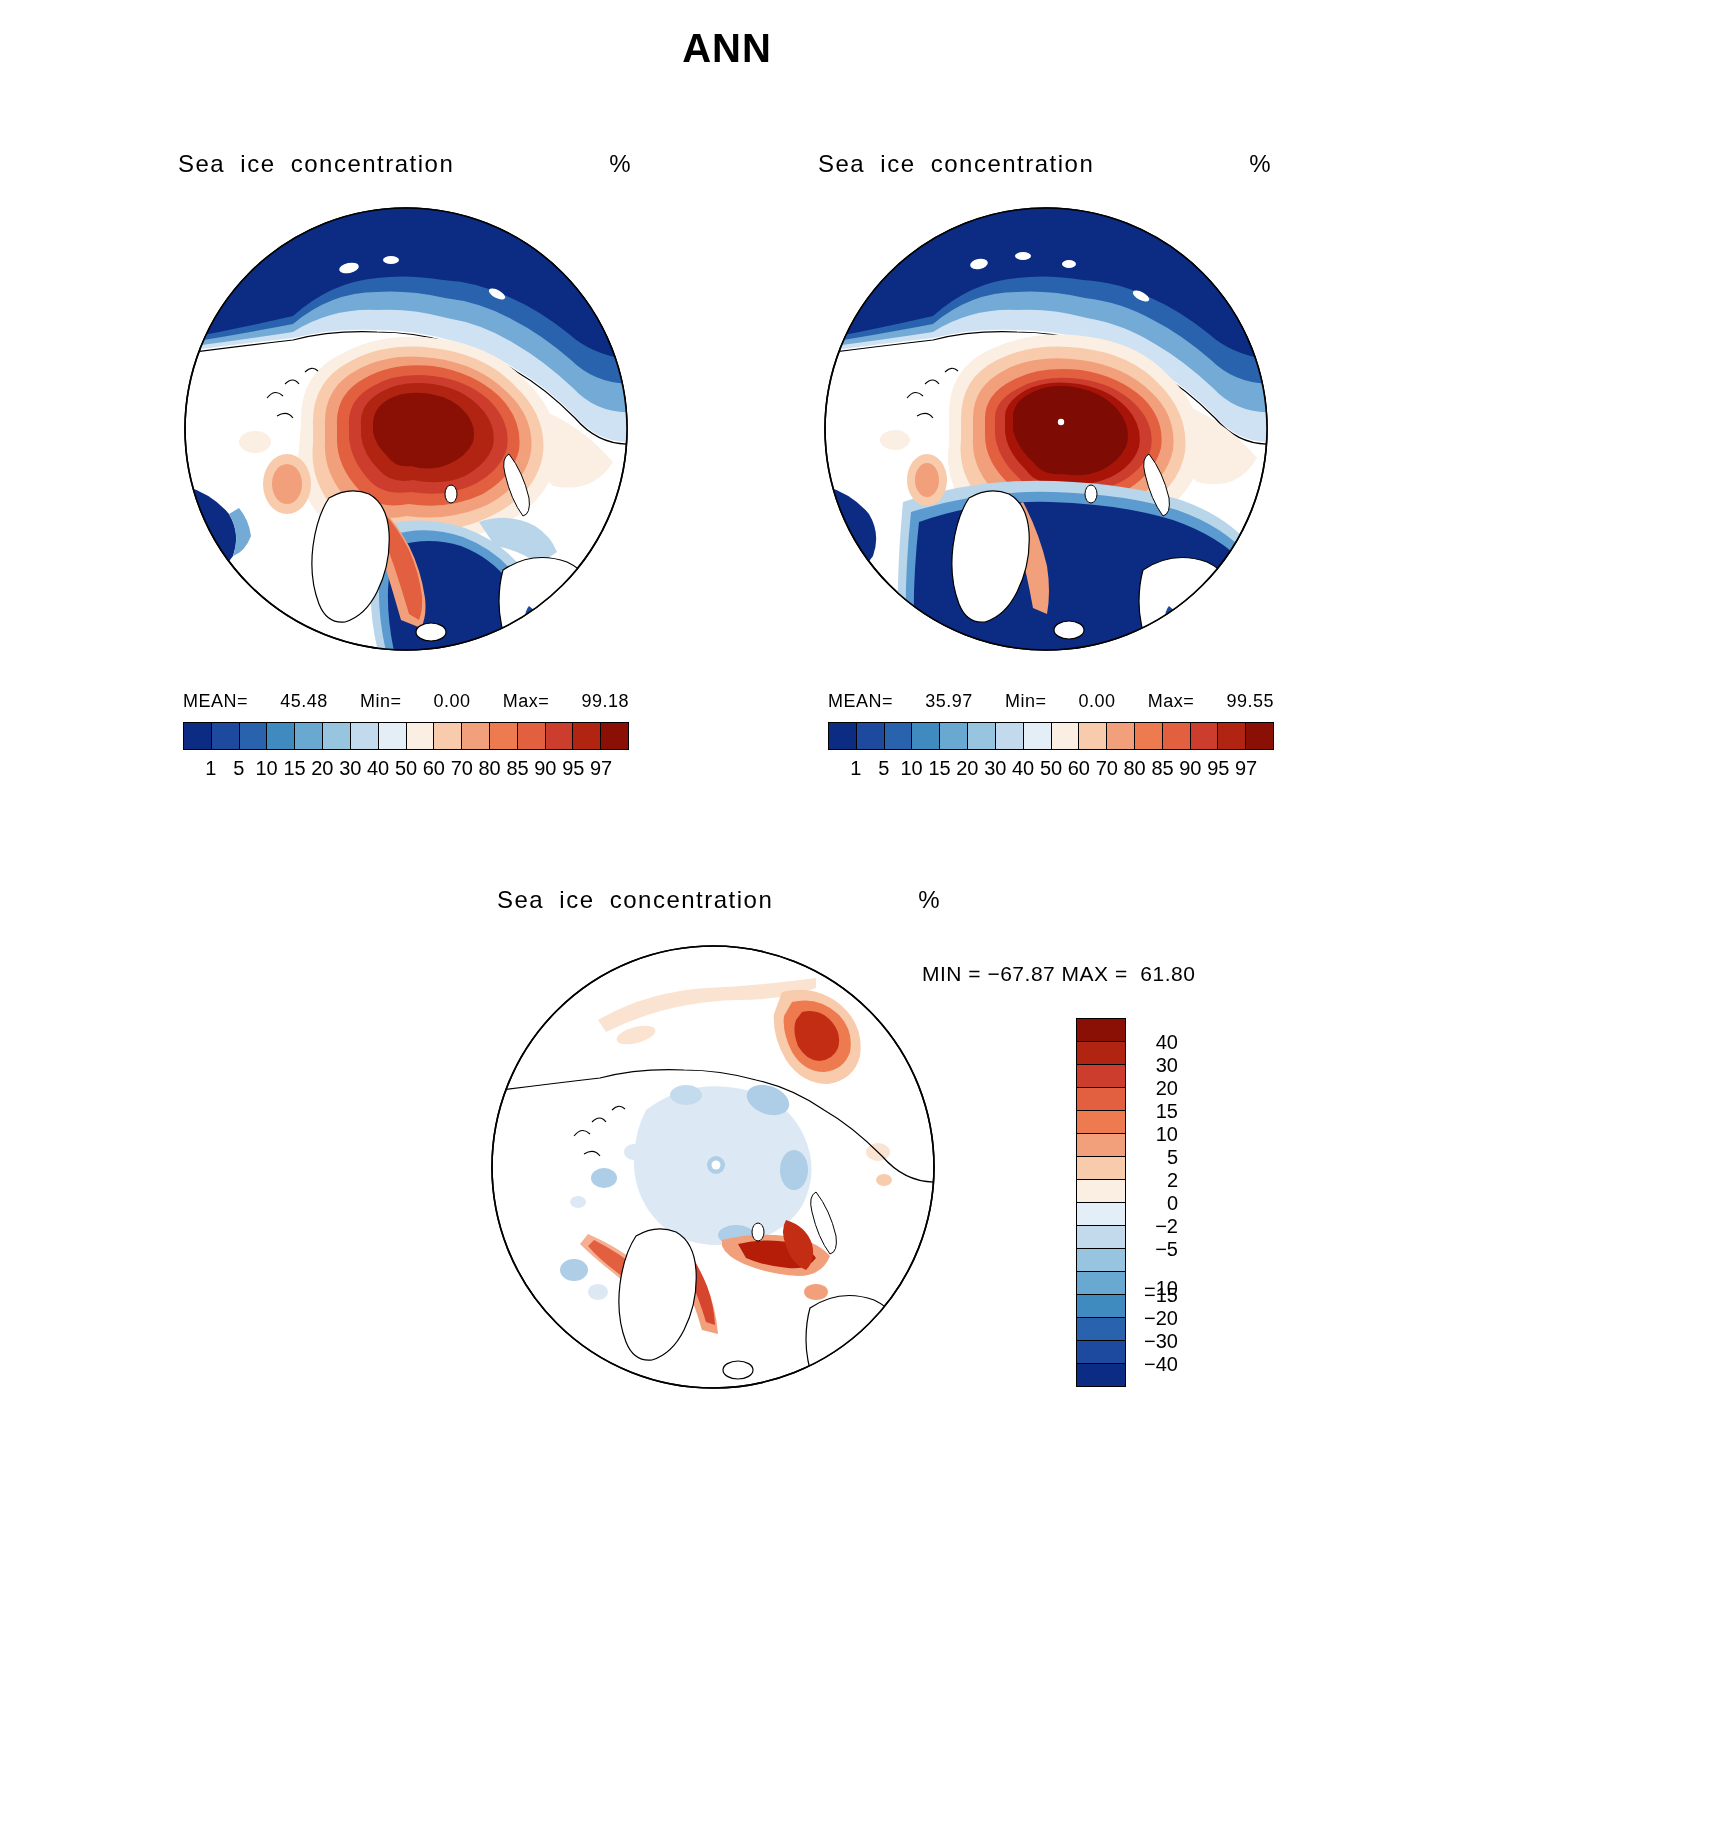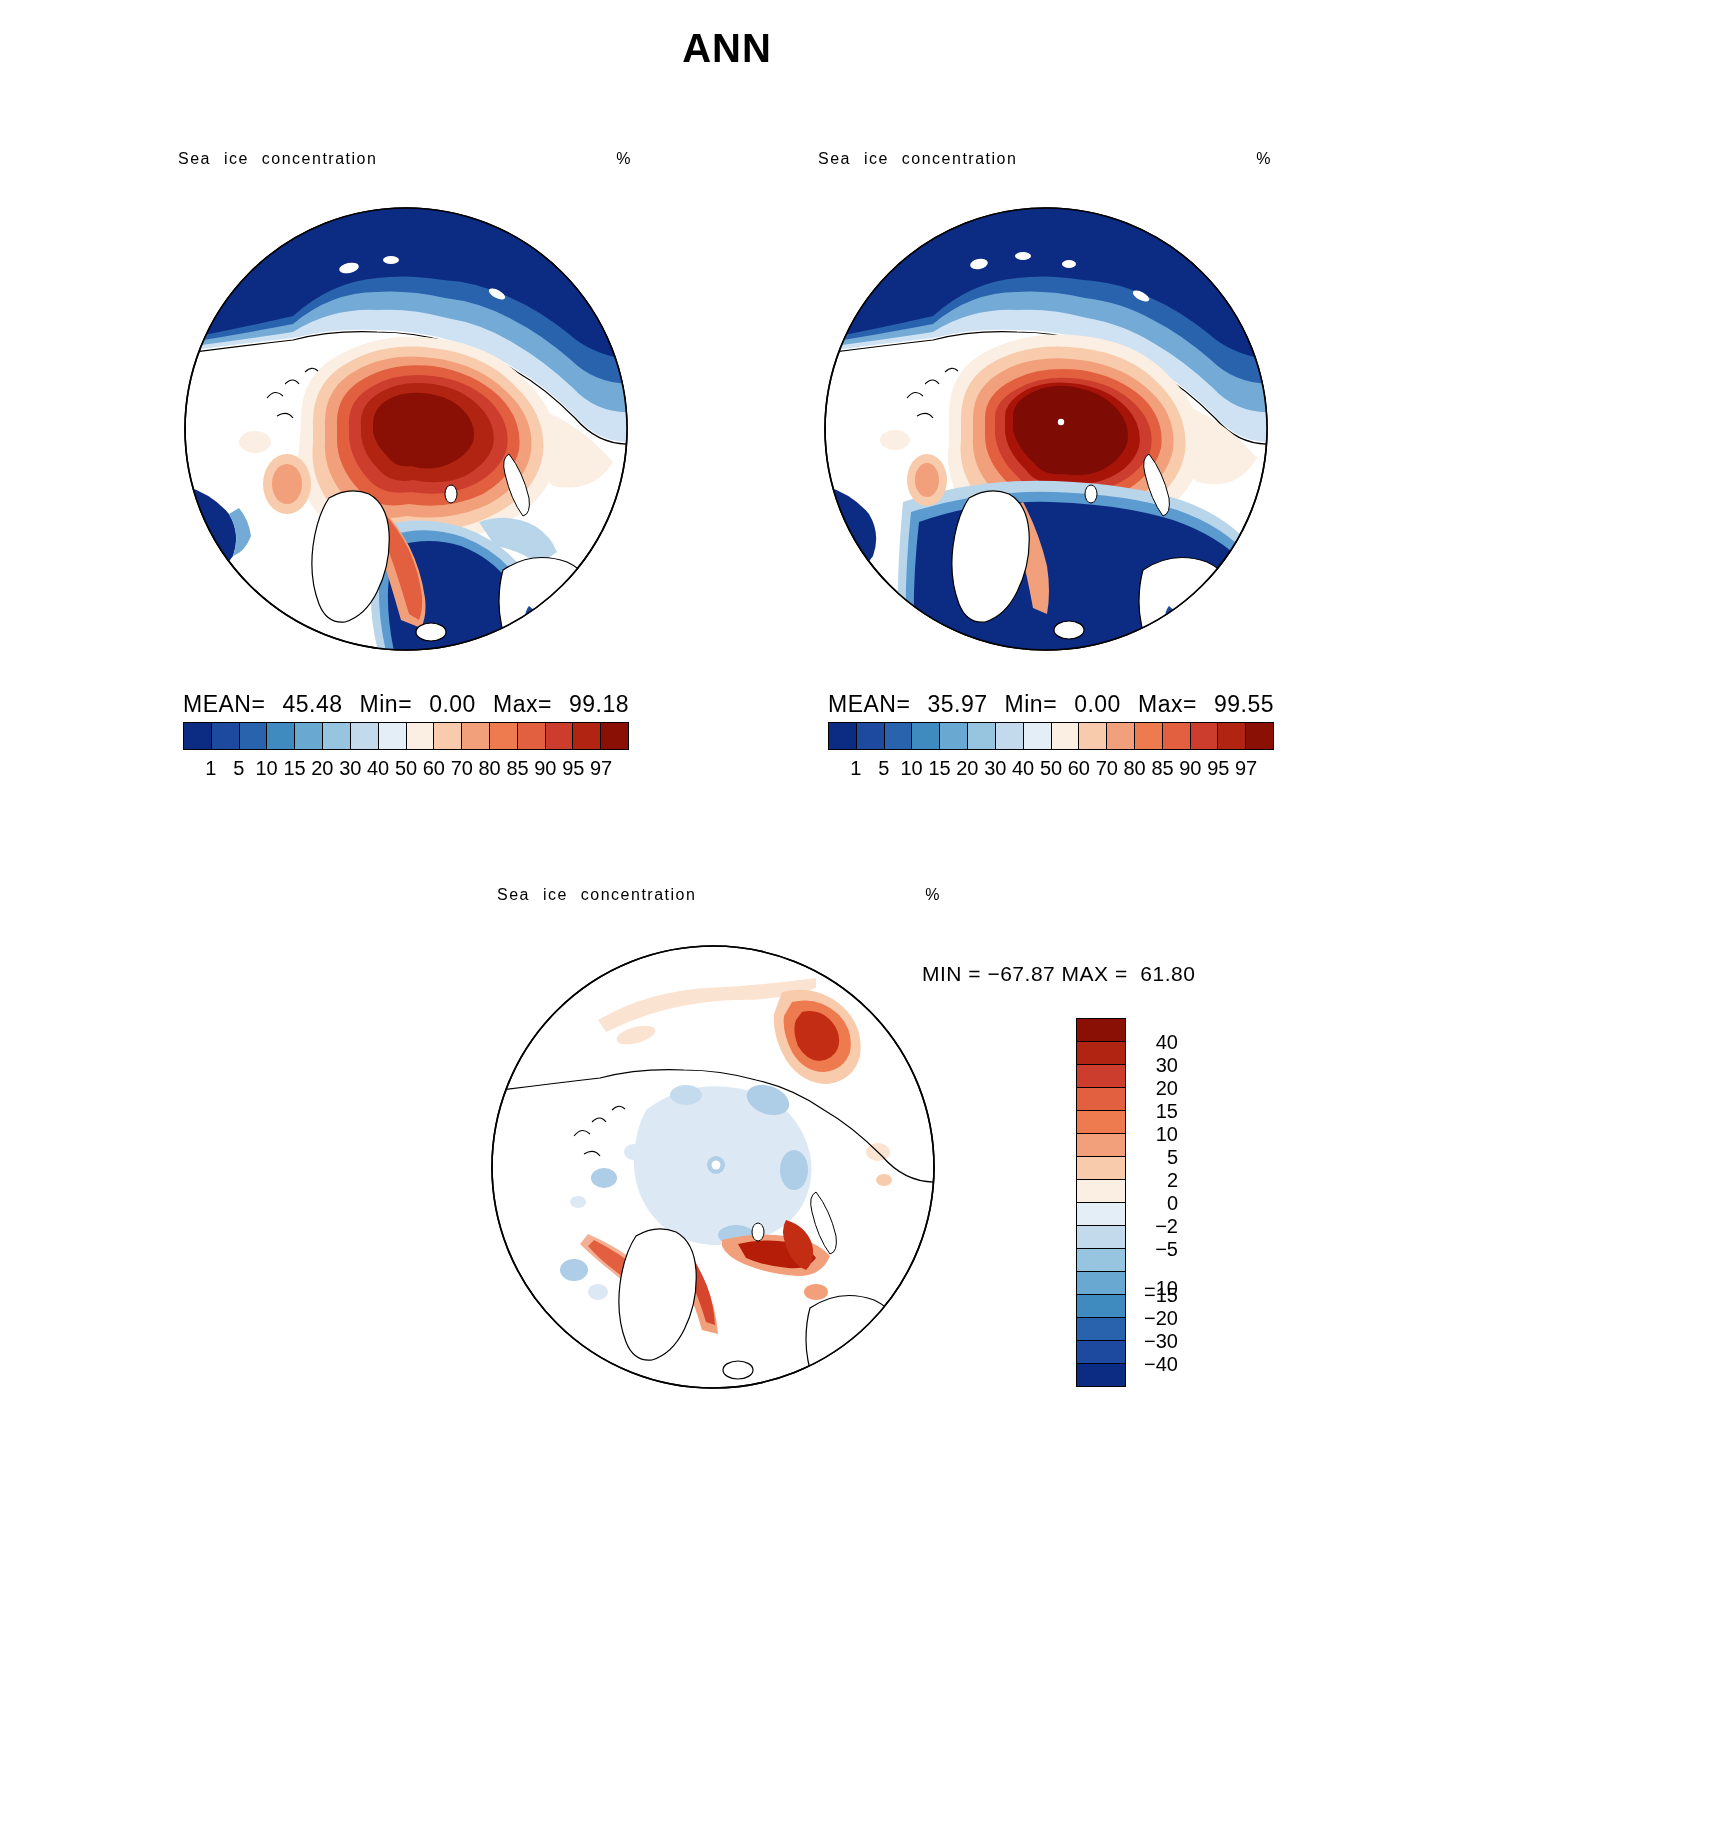--- a/index.html
+++ b/index.html
@@ -4,24 +4,24 @@
 <style>
   html,body { margin:0; padding:0; background:#ffffff; }
   .fig {
     position:relative; width:1710px; height:1847px; background:#ffffff;
     font-family:"Liberation Sans", sans-serif; color:#000;
   }
   .main-title { position:absolute; left:0; top:26px; width:1454px; text-align:center;
     font-size:40px; font-weight:bold; letter-spacing:1px; }
   .panel-title { position:absolute; top:86px; font-size:24px; font-weight:bold; text-align:center; }
   .field-row { position:absolute; display:flex; justify-content:space-between;
-    font-size:16px; letter-spacing:1.5px; word-spacing:7px; }
+    font-size:24px; letter-spacing:1.5px; word-spacing:7px; }
   .map { position:absolute; }
   .stats-row { position:absolute; display:flex; justify-content:space-between;
-    font-size:23px; letter-spacing:0.5px; }
+    font-size:18px; letter-spacing:0.5px; }
   .cbar-h { position:absolute; display:flex; gap:1px; padding:1px; background:#000;
     height:28px; width:446px; box-sizing:border-box; }
   .cbcell { flex:1; }
   .cbar-ticks { position:absolute; width:446px; height:26px; font-size:20px; }
   .tick { position:absolute; top:0; transform:translateX(-50%); }
   .minmax { position:absolute; font-size:21px; letter-spacing:0.5px; white-space:pre; }
   .cbar-v { position:absolute; display:flex; flex-direction:column; gap:1px; padding:1px;
     background:#000; width:50px; box-sizing:border-box; }
   .vcell { height:22px; width:100%; }
   .vlabels { position:absolute; width:60px; height:369px; font-size:20px; }

